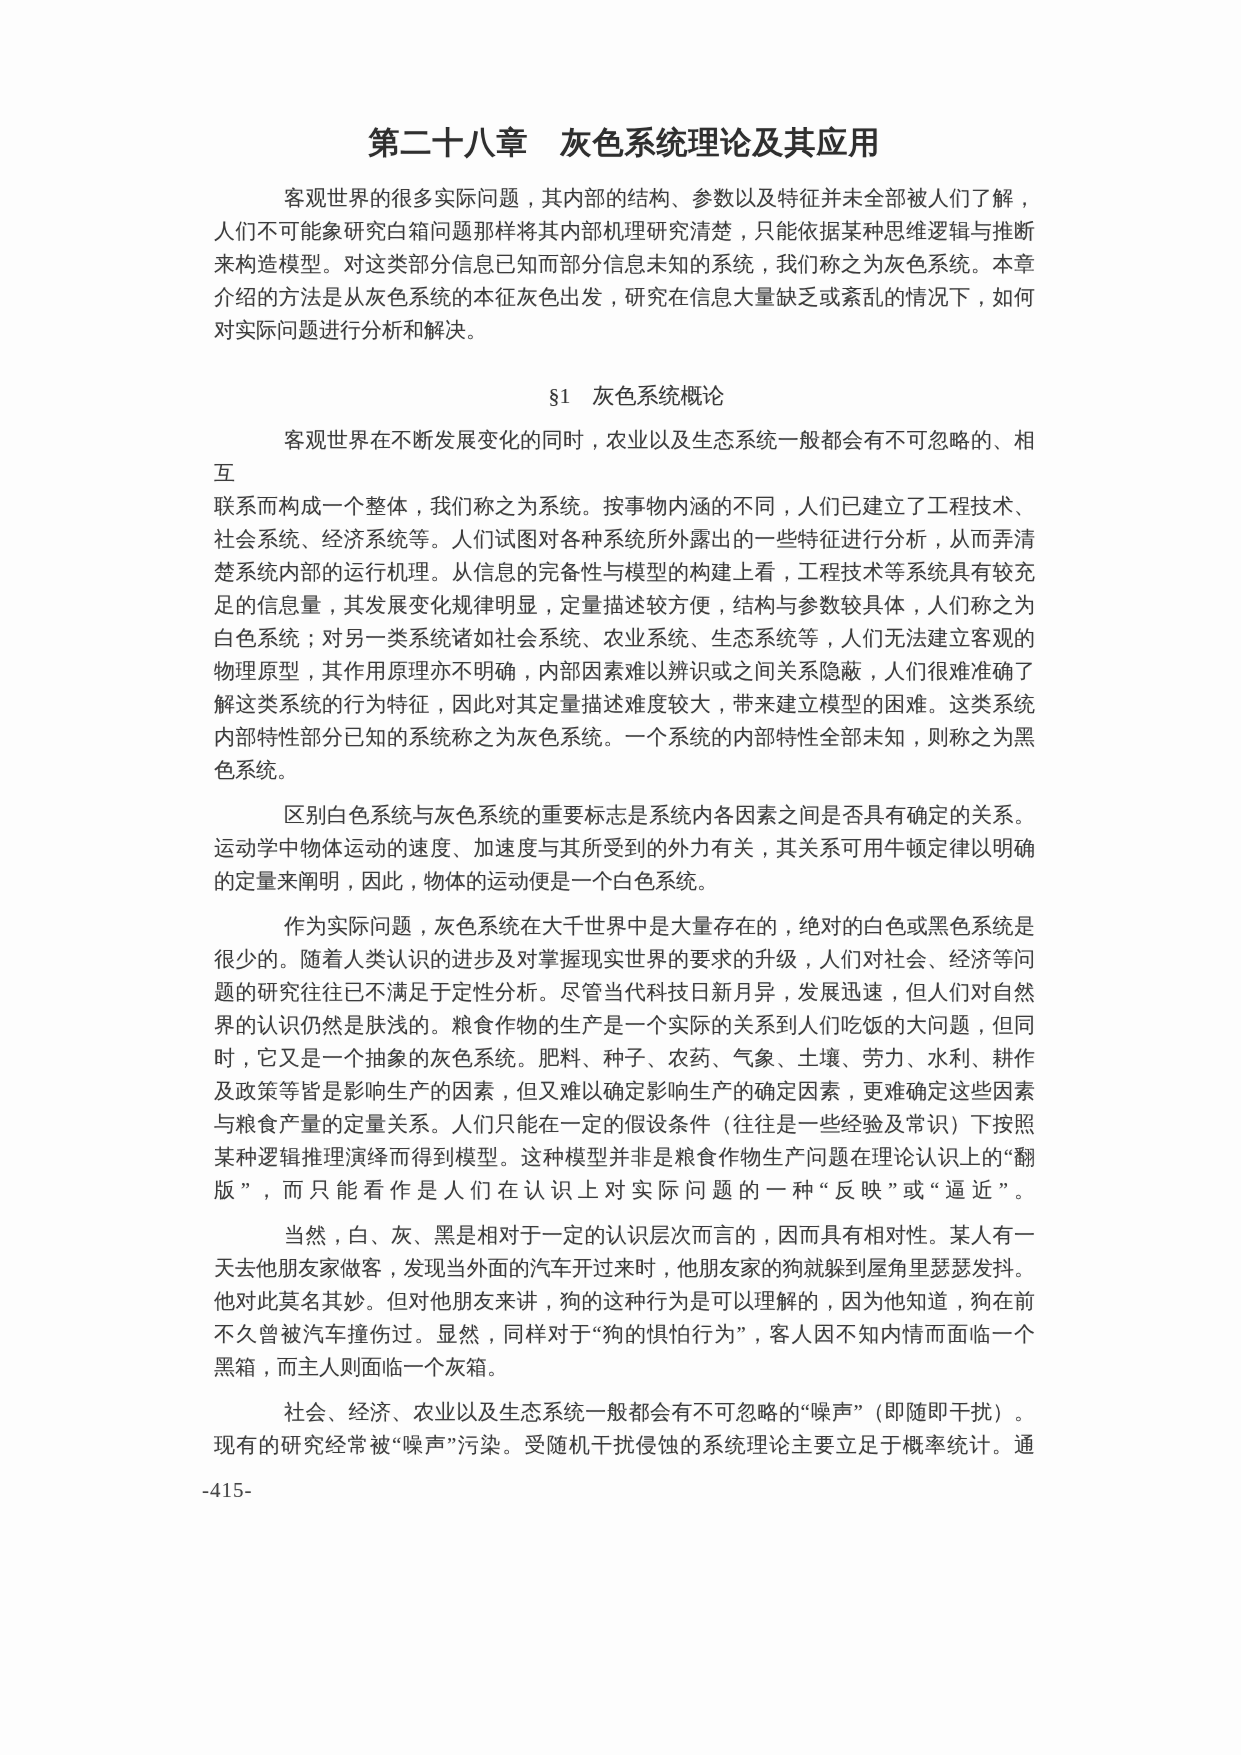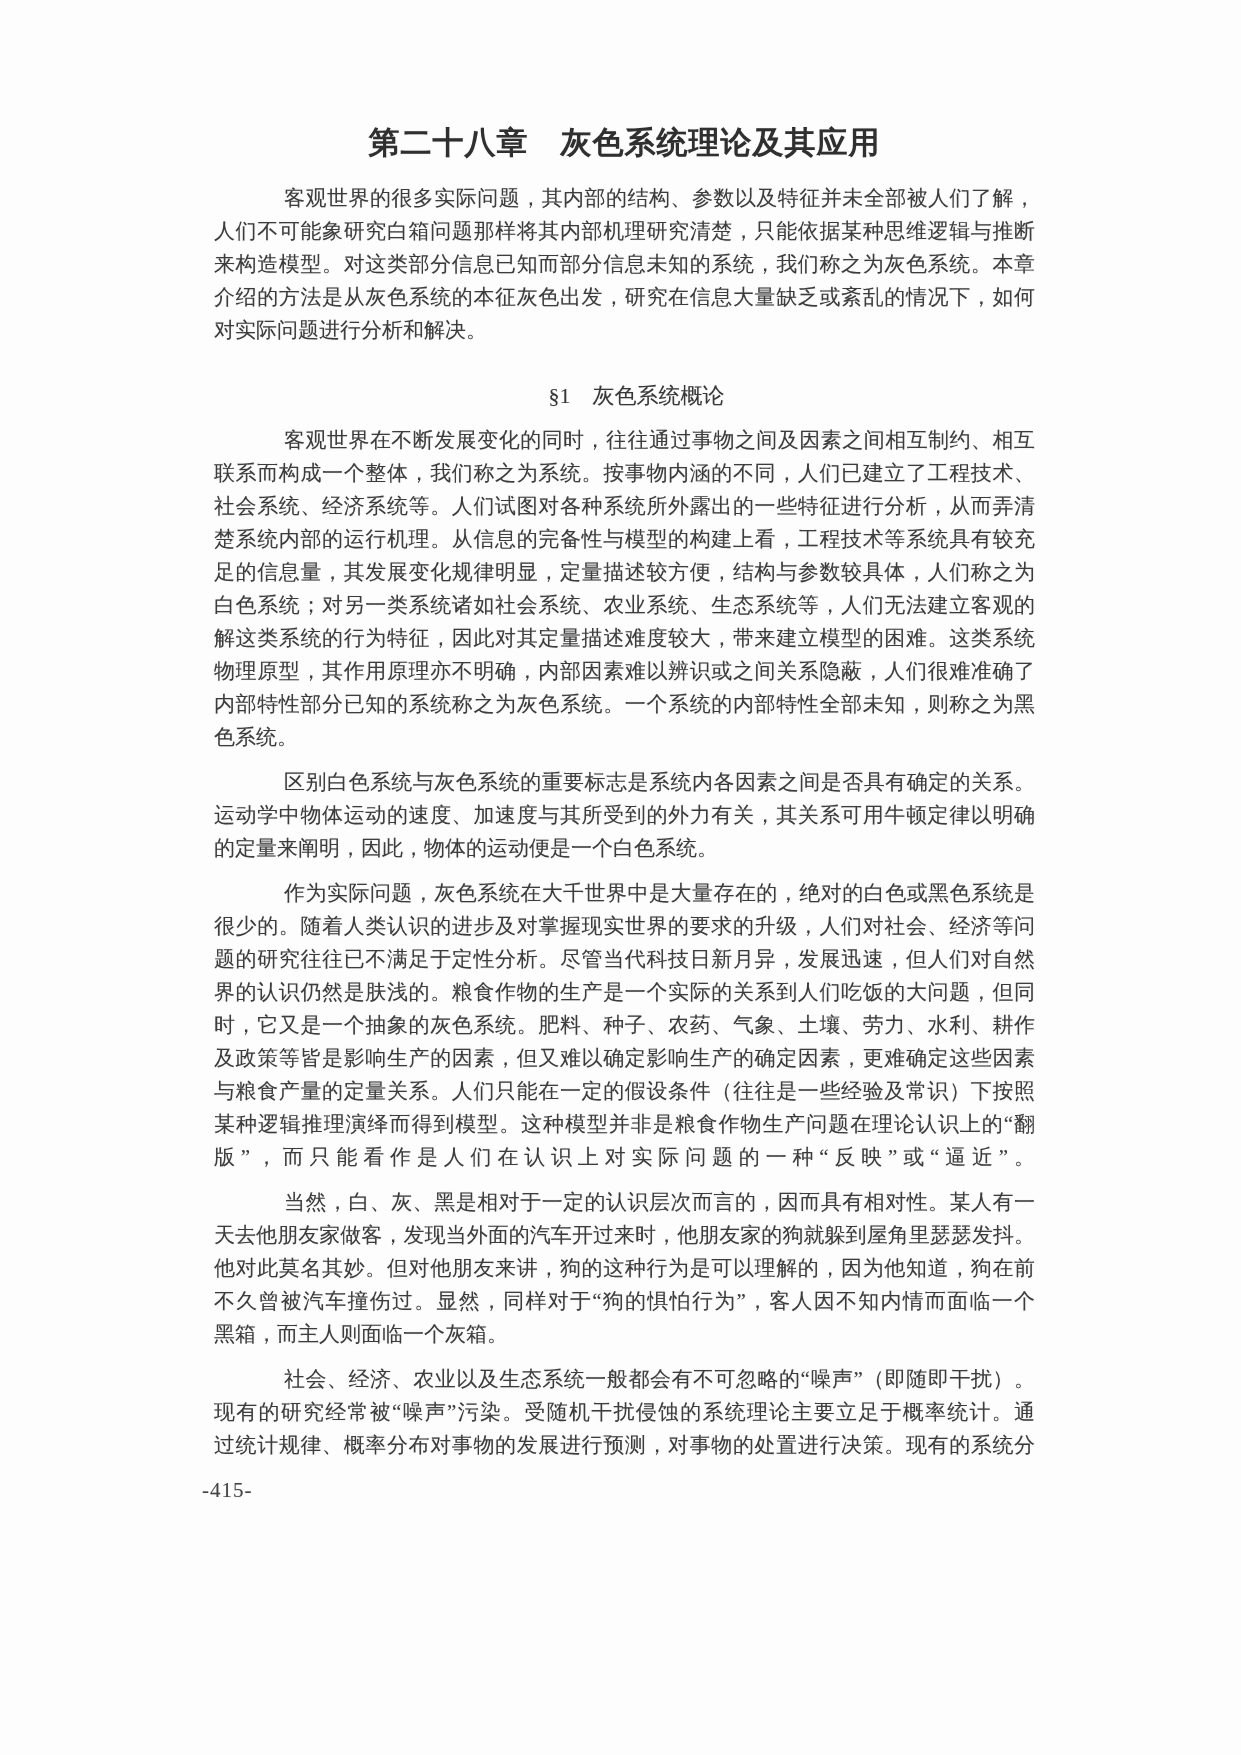--- a/index.html
+++ b/index.html
@@ -69,28 +69,28 @@
         <div class="line full">人们不可能象研究白箱问题那样将其内部机理研究清楚，只能依据某种思维逻辑与推断</div>
         <div class="line full">来构造模型。对这类部分信息已知而部分信息未知的系统，我们称之为灰色系统。本章</div>
         <div class="line full">介绍的方法是从灰色系统的本征灰色出发，研究在信息大量缺乏或紊乱的情况下，如何</div>
         <div class="line">对实际问题进行分析和解决。</div>
       </div>
 
     <h2 class="section-heading">§1　灰色系统概论</h2>
 
     <div id="section-paras">
         <div class="para">
-          <div class="line indent full">客观世界在不断发展变化的同时，往往通过事物之间及因素之间相互制约、相互</div>
+          <div class="line indent full">客观世界在不断发展变化的同时，农业以及生态系统一般都会有不可忽略的、相互</div>
           <div class="line full">联系而构成一个整体，我们称之为系统。按事物内涵的不同，人们已建立了工程技术、</div>
           <div class="line full">社会系统、经济系统等。人们试图对各种系统所外露出的一些特征进行分析，从而弄清</div>
           <div class="line full">楚系统内部的运行机理。从信息的完备性与模型的构建上看，工程技术等系统具有较充</div>
           <div class="line full">足的信息量，其发展变化规律明显，定量描述较方便，结构与参数较具体，人们称之为</div>
           <div class="line full">白色系统；对另一类系统诸如社会系统、农业系统、生态系统等，人们无法建立客观的</div>
+          <div class="line full">物理原型，其作用原理亦不明确，内部因素难以辨识或之间关系隐蔽，人们很难准确了</div>
           <div class="line full">解这类系统的行为特征，因此对其定量描述难度较大，带来建立模型的困难。这类系统</div>
-          <div class="line full">物理原型，其作用原理亦不明确，内部因素难以辨识或之间关系隐蔽，人们很难准确了</div>
           <div class="line full">内部特性部分已知的系统称之为灰色系统。一个系统的内部特性全部未知，则称之为黑</div>
           <div class="line">色系统。</div>
         </div>
         <div class="para">
           <div class="line indent full">区别白色系统与灰色系统的重要标志是系统内各因素之间是否具有确定的关系。</div>
           <div class="line full">运动学中物体运动的速度、加速度与其所受到的外力有关，其关系可用牛顿定律以明确</div>
           <div class="line">的定量来阐明，因此，物体的运动便是一个白色系统。</div>
         </div>
         <div class="para">
           <div class="line indent full">作为实际问题，灰色系统在大千世界中是大量存在的，绝对的白色或黑色系统是</div>
@@ -106,20 +106,19 @@
         <div class="para">
           <div class="line indent full">当然，白、灰、黑是相对于一定的认识层次而言的，因而具有相对性。某人有一</div>
           <div class="line full">天去他朋友家做客，发现当外面的汽车开过来时，他朋友家的狗就躲到屋角里瑟瑟发抖。</div>
           <div class="line full">他对此莫名其妙。但对他朋友来讲，狗的这种行为是可以理解的，因为他知道，狗在前</div>
           <div class="line full">不久曾被汽车撞伤过。显然，同样对于“狗的惧怕行为”，客人因不知内情而面临一个</div>
           <div class="line">黑箱，而主人则面临一个灰箱。</div>
         </div>
         <div class="para">
           <div class="line indent full">社会、经济、农业以及生态系统一般都会有不可忽略的“噪声”（即随即干扰）。</div>
           <div class="line full">现有的研究经常被“噪声”污染。受随机干扰侵蚀的系统理论主要立足于概率统计。通</div>
-          <div class="line full">过统计规律、概率分布对事物的发展进行预测，对事物的处置进行决策。现有的系统分</div>
         </div>
       </div>
 
     <div class="page-number">-415-</div>
 
   </div>
 </div>
 
 </body></html>

